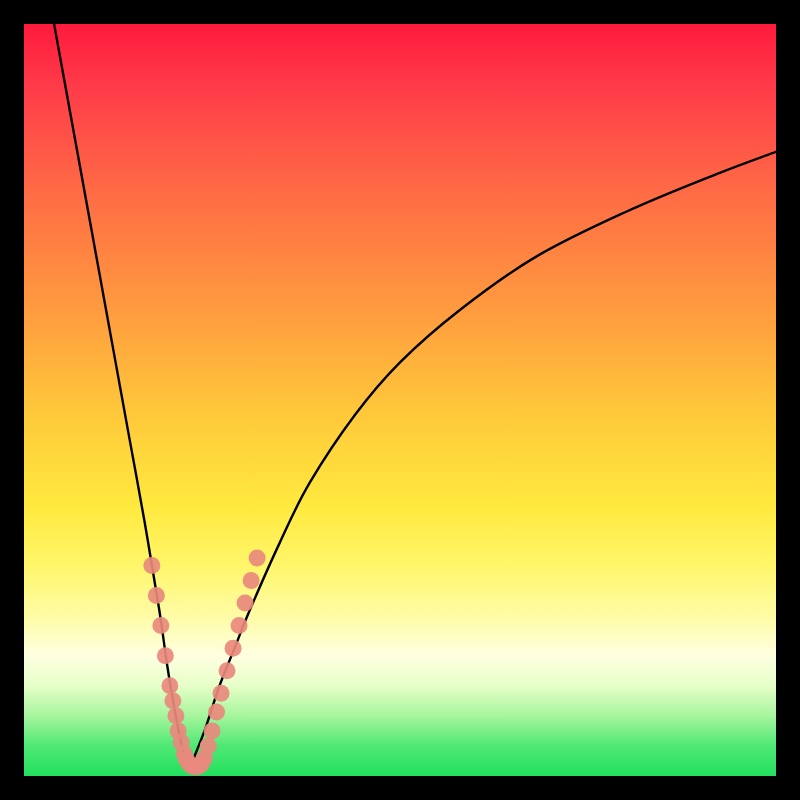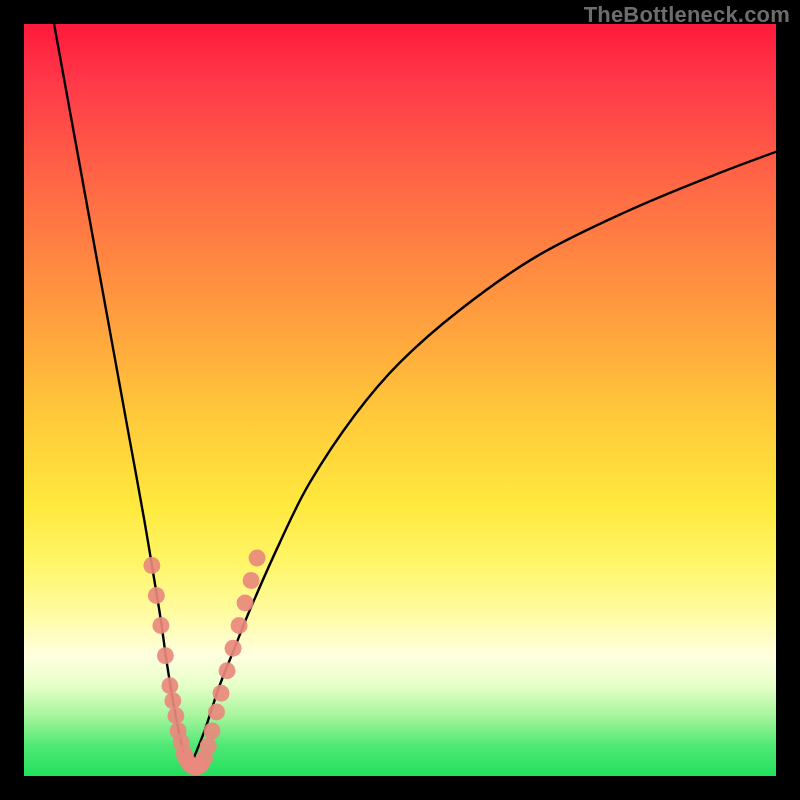--- a/index.html
+++ b/index.html
@@ -97,14 +97,13 @@
         <circle cx="197.024" cy="669.28" r="8.5" fill="#e9897d" stroke="#c96a5f" stroke-width="0" opacity="0.92"></circle>
         <circle cx="203.04000000000002" cy="646.72" r="8.5" fill="#e9897d" stroke="#c96a5f" stroke-width="0" opacity="0.92"></circle>
         <circle cx="209.056" cy="624.16" r="8.5" fill="#e9897d" stroke="#c96a5f" stroke-width="0" opacity="0.92"></circle>
         <circle cx="215.07200000000003" cy="601.6" r="8.5" fill="#e9897d" stroke="#c96a5f" stroke-width="0" opacity="0.92"></circle>
         <circle cx="221.088" cy="579.04" r="8.5" fill="#e9897d" stroke="#c96a5f" stroke-width="0" opacity="0.92"></circle>
         <circle cx="227.10399999999998" cy="556.48" r="8.5" fill="#e9897d" stroke="#c96a5f" stroke-width="0" opacity="0.92"></circle>
         <circle cx="233.12" cy="533.9200000000001" r="8.5" fill="#e9897d" stroke="#c96a5f" stroke-width="0" opacity="0.92"></circle>
       </g>
   </svg>
 
-  <div class="watermark">TheBottleneck.com</div>
 </div>
 
 </body></html>

